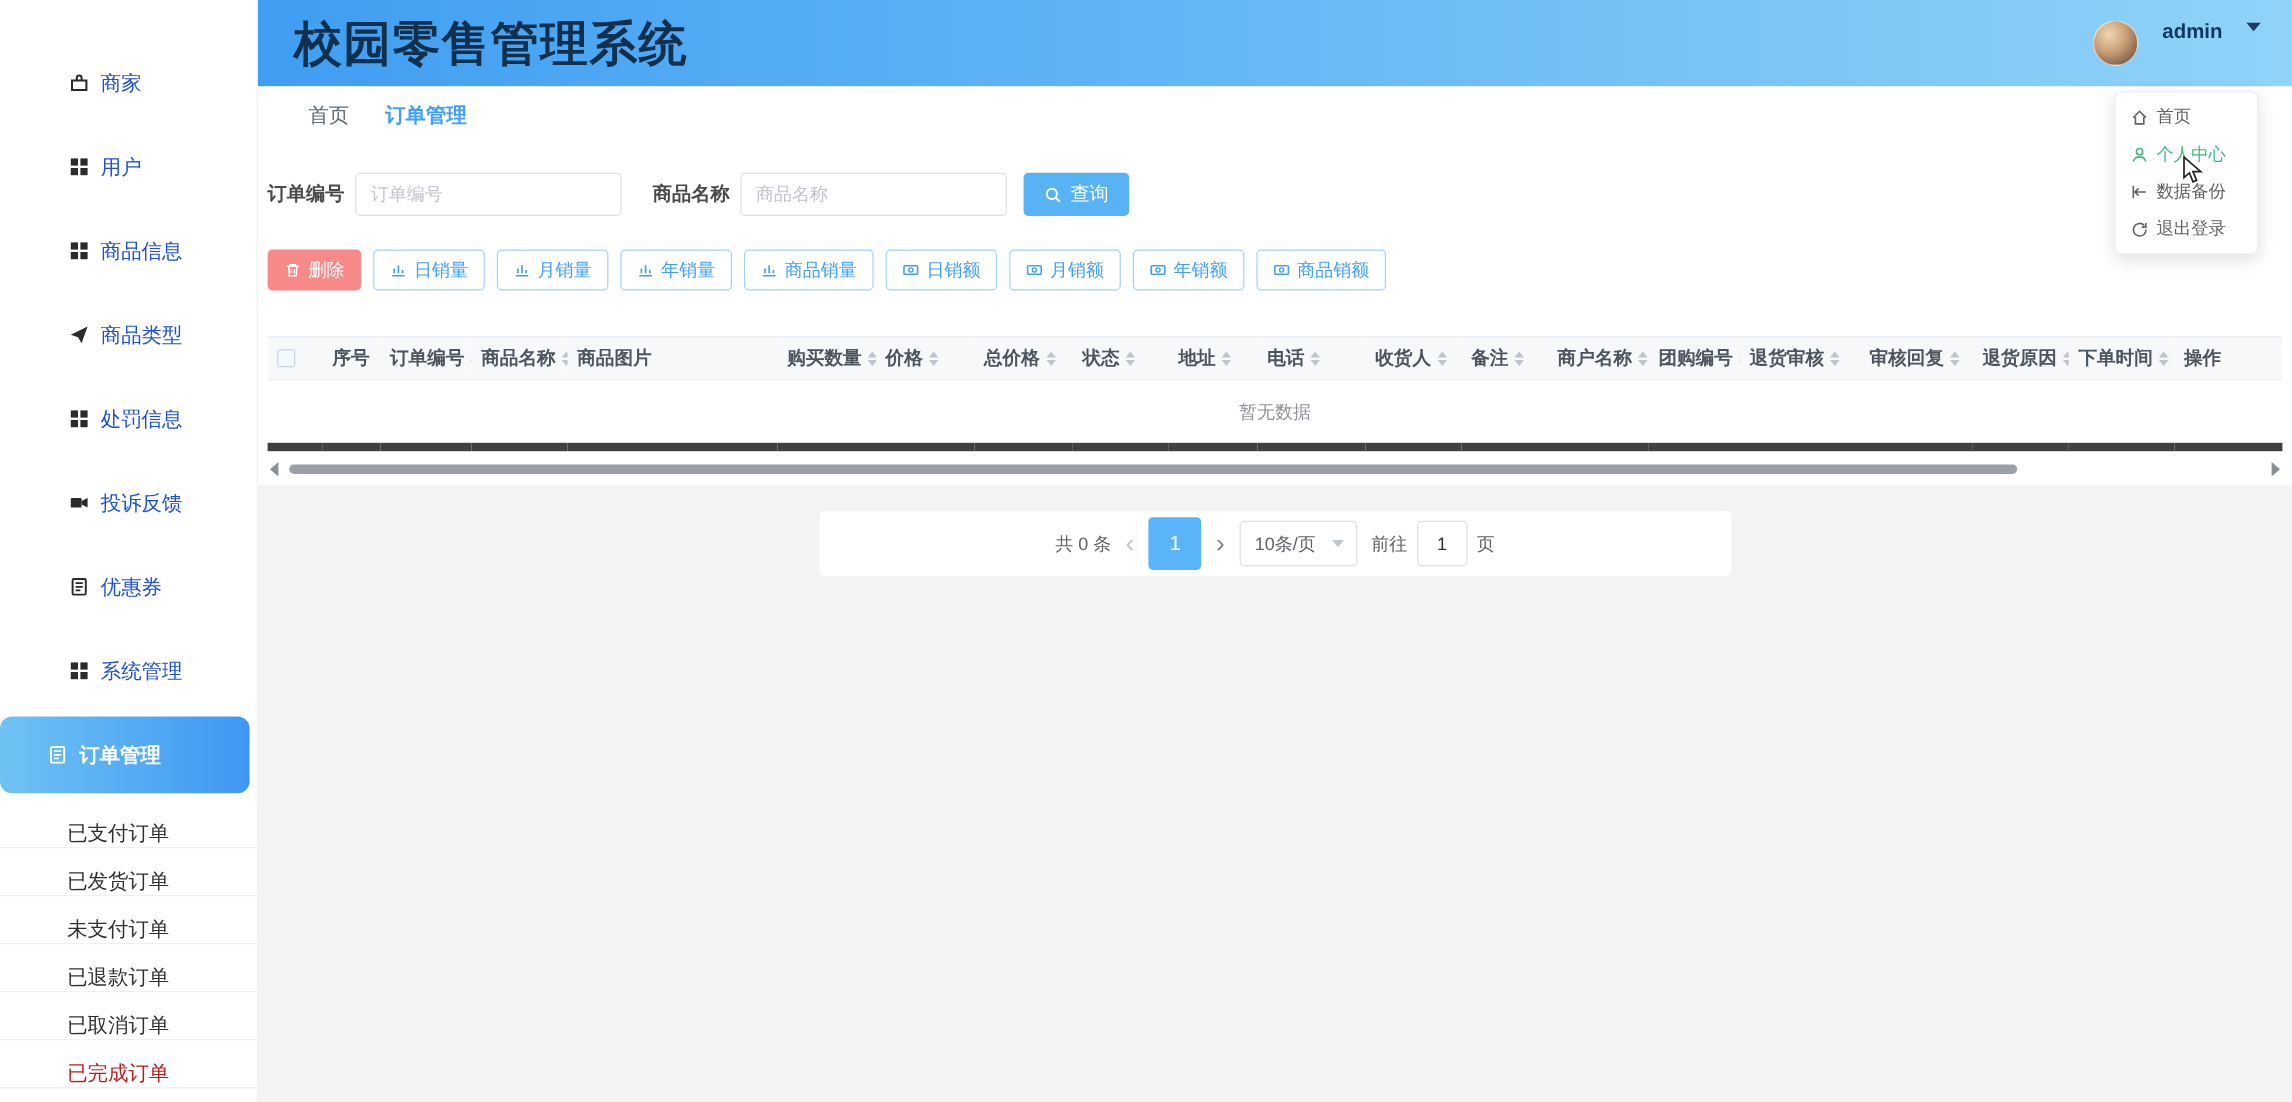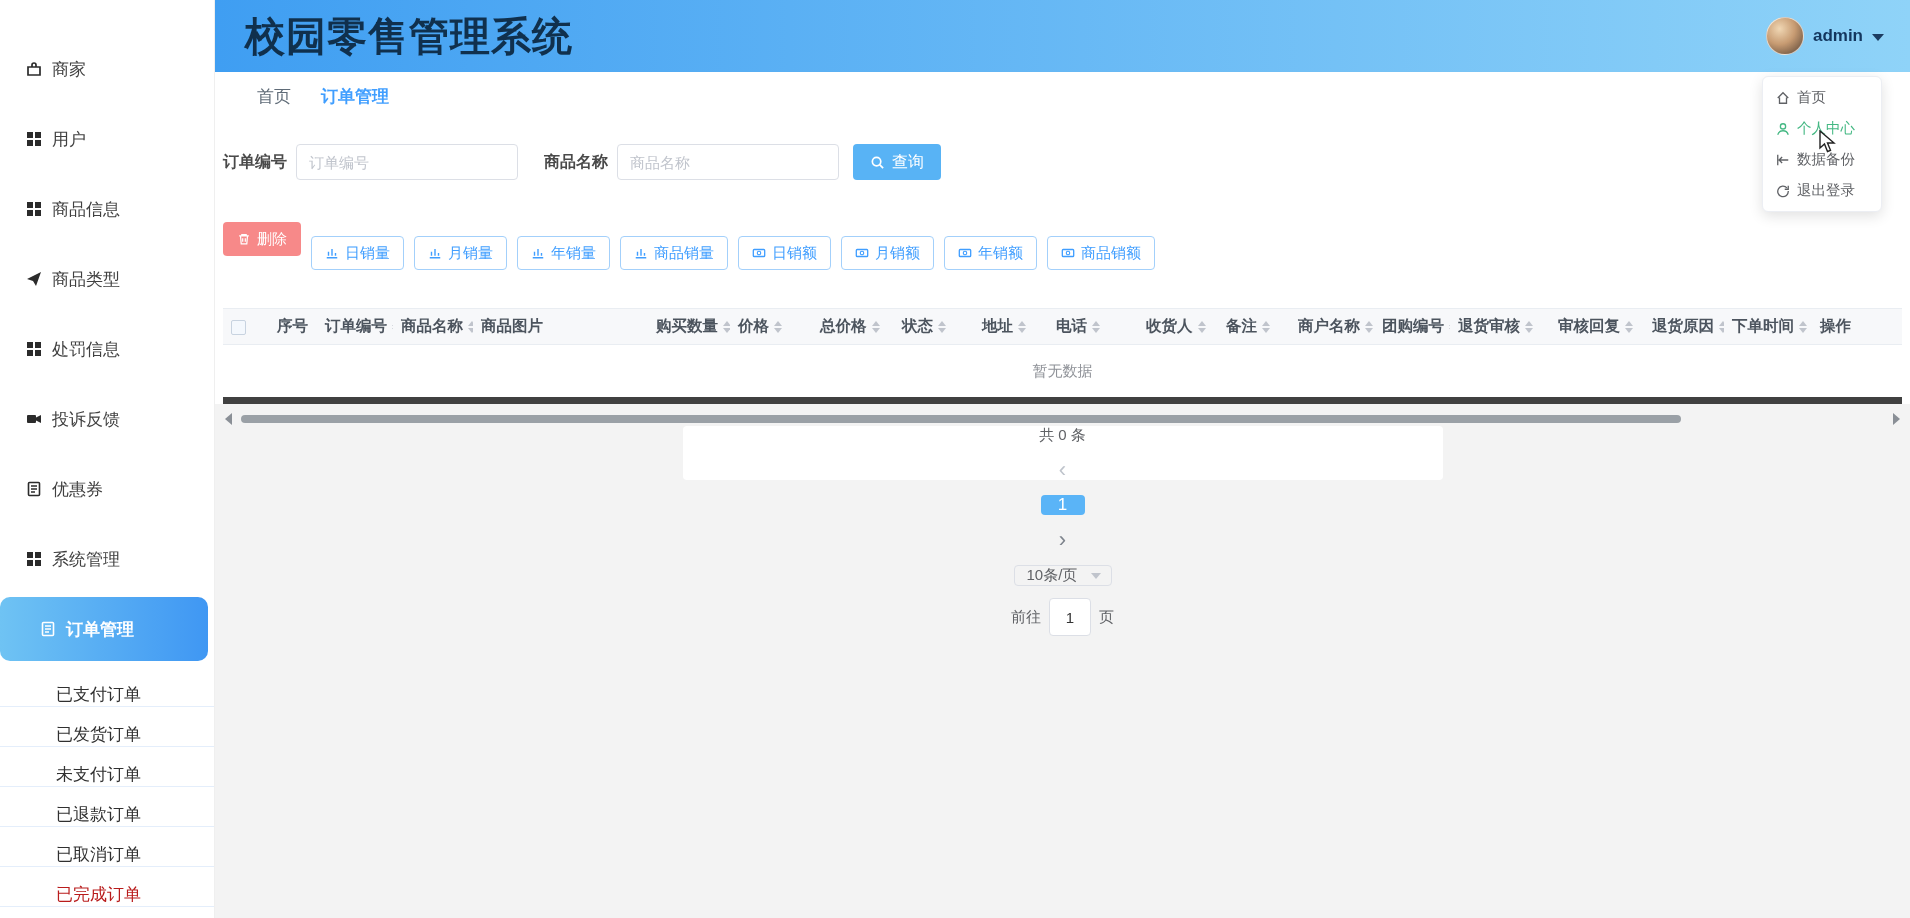--- a/index.html
+++ b/index.html
@@ -5,34 +5,34 @@
   * { box-sizing: border-box; margin: 0; padding: 0; }
   html,body { width:1910px; height:918px; }
   body {
     font-family: "Liberation Sans", "DejaVu Sans", sans-serif;
     background:#f3f3f3; position:relative; overflow:hidden; color:#333;
   }
 
   
   .sidebar { position:absolute; left:0; top:0; width:215px; height:918px; background:#fff; z-index:5; border-right:1px solid #efefef; }
   .side-nav { padding-top:34px; }
-  .side-item { height:70px; display:flex; align-items:center; padding-left:26px; gap:10px; font-size:17px; color:#404040; cursor:pointer; }
+  .side-item { height:70px; display:flex; align-items:center; padding-left:58px; gap:10px; font-size:17px; color:#1d4ed8; cursor:pointer; }
   .side-item .ic { width:16px; height:16px; display:inline-flex; }
   .side-item.active { height:64px; margin:3px 6px 3px 0; border-radius:10px; padding-left:40px;
     background:linear-gradient(90deg,#6fc3f3,#3f97f3); color:#fff; font-weight:bold; }
   .submenu { margin-top:6px; }
   .sub-item { height:40px; display:flex; align-items:flex-end; padding-left:56px; font-size:17px; color:#303030; border-bottom:1px solid #e4eefb; cursor:pointer; background:#fff; }
   .sub-item.active { color:#b91c1c; }
 
   
   .header { position:absolute; left:215px; top:0; right:0; height:72px;
     background:linear-gradient(90deg,#3f9ef2 0%,#8fd3f8 100%);
     display:flex; align-items:center; justify-content:space-between; padding:0 26px 0 30px; }
   .app-title { font-size:40px; font-weight:bold; color:#10304d; letter-spacing:1px; }
-  .user-box { display:flex; align-items:center; gap:9px; cursor:pointer; }
+  .user-box { display:flex; align-items:flex-start; gap:20px; cursor:pointer; }
   .avatar { width:38px; height:38px; border-radius:50%;
     background:radial-gradient(circle at 35% 30%, #f0d7b4 0%, #c79b72 45%, #7c6049 80%, #564334 100%);
     border:1px solid rgba(255,255,255,.65); }
   .username { font-size:17px; color:#13365e; font-weight:bold; }
   .caret-down { width:0; height:0; border-left:6px solid transparent; border-right:6px solid transparent; border-top:7px solid #1d3c61; margin-top:2px; }
 
   
   .tabsbar { position:absolute; left:215px; top:72px; right:0; height:50px; background:#fff;
     display:flex; align-items:center; padding-left:42px; gap:30px; border-bottom:1px solid #ececec; box-shadow:0 1px 3px rgba(0,0,0,.04); }
   .tab { font-size:17px; color:#5f6b77; cursor:pointer; }
@@ -46,21 +46,21 @@
   .f-input { width:222px; height:36px; border:1px solid #dcdfe6; border-radius:4px; padding:0 12px; font-size:15px; color:#333; outline:none; font-family:inherit; }
   .f-input::placeholder { color:#c0c4cc; }
   .gap24 { width:26px; }
   .btn-query { margin-left:14px; height:36px; padding:0 17px; background:#58b3f5; border:none; border-radius:4px;
     color:#fff; font-size:16px; display:inline-flex; align-items:center; gap:7px; cursor:pointer; font-family:inherit; }
 
   .btn-row { display:flex; align-items:center; gap:10px; margin-top:28px; }
   .btn-danger { height:34px; padding:0 14px; background:#f78989; border:none; border-radius:4px; color:#fff;
     font-size:15px; display:inline-flex; align-items:center; gap:6px; cursor:pointer; font-family:inherit; }
   .btn-plain { height:34px; padding:0 13px; background:#fff; border:1px solid #a3d0fb; border-radius:4px; color:#409eff;
-    font-size:15px; display:inline-flex; align-items:center; gap:6px; cursor:pointer; font-family:inherit;margin-top:28px; }
+    font-size:15px; display:inline-flex; align-items:center; gap:6px; cursor:pointer; font-family:inherit; }
 
   
   table.grid { width:100%; margin-top:38px; border-collapse:collapse; table-layout:fixed; }
   table.grid th { height:36px; background:#f7f8fa; border-top:1px solid #e9edf2; border-bottom:1px solid #e9edf2;
     font-size:15.5px; color:#4c545e; font-weight:bold; text-align:left; padding:0 4px 0 8px; white-space:nowrap; overflow:hidden; }
   table.grid td.empty { height:56px; text-align:center; color:#909399; font-size:15px; border-bottom:7px solid #404040; }
   .cb { display:inline-block; width:15px; height:15px; border:1px solid #c8d3e0; border-radius:2px; background:#f4f8fd; vertical-align:middle; cursor:pointer; }
   .sort { display:inline-flex; flex-direction:column; gap:2px; margin-left:5px; vertical-align:middle; cursor:pointer; }
   .sort i { display:block; width:0; height:0; border-left:4px solid transparent; border-right:4px solid transparent; }
   .sort .up { border-bottom:5px solid #c0c4cc; }
@@ -68,21 +68,21 @@
 
   
   .hscroll { position:relative; height:14px; margin:8px 0 0 0; }
   .hthumb { position:absolute; left:18px; top:3px; width:1440px; height:8px; background:#9aa0a6; border-radius:4px; cursor:grab; }
   .harrow { position:absolute; top:1px; width:0; height:0; border-top:6px solid transparent; border-bottom:6px solid transparent; cursor:pointer; }
   .harrow.left  { left:2px;  border-right:7px solid #8a8f96; }
   .harrow.right { right:2px; border-left:7px solid #8a8f96; }
 
   
   .pager-wrap { position:absolute; left:215px; right:0; top:426px; display:flex; justify-content:center; }
-  .pager { width:760px; height:54px; background:#fff; border-radius:4px; display:flex; align-items:center; justify-content:space-between; gap:12px;flex-direction:column; }
+  .pager { width:760px; height:54px; background:#fff; border-radius:4px; display:flex; align-items:center; justify-content:center; gap:12px; }
   .pg-total { font-size:15px; color:#606266; }
   .pg-prev { font-size:22px; color:#bfc4cc; cursor:default; }
   .pg-next { font-size:22px; color:#7e848d; cursor:pointer; }
   .pg-page { width:44px; height:44px; background:#5ab4f7; color:#fff; font-size:17px; border-radius:4px;
     display:flex; align-items:center; justify-content:center; cursor:pointer; }
   .pg-size { width:98px; height:38px; border:1px solid #dcdfe6; border-radius:4px; display:flex; align-items:center;
     justify-content:space-between; padding:0 10px 0 12px; font-size:15px; color:#606266; cursor:pointer; }
   .pg-size .sel-caret { width:0; height:0; border-left:5px solid transparent; border-right:5px solid transparent; border-top:6px solid #c0c4cc; }
   .pg-goto { display:flex; align-items:center; gap:8px; font-size:15px; color:#606266; }
   .pg-goto input { width:42px; height:38px; border:1px solid #dcdfe6; border-radius:4px; text-align:center; font-size:15px; color:#333; outline:none; font-family:inherit; }

